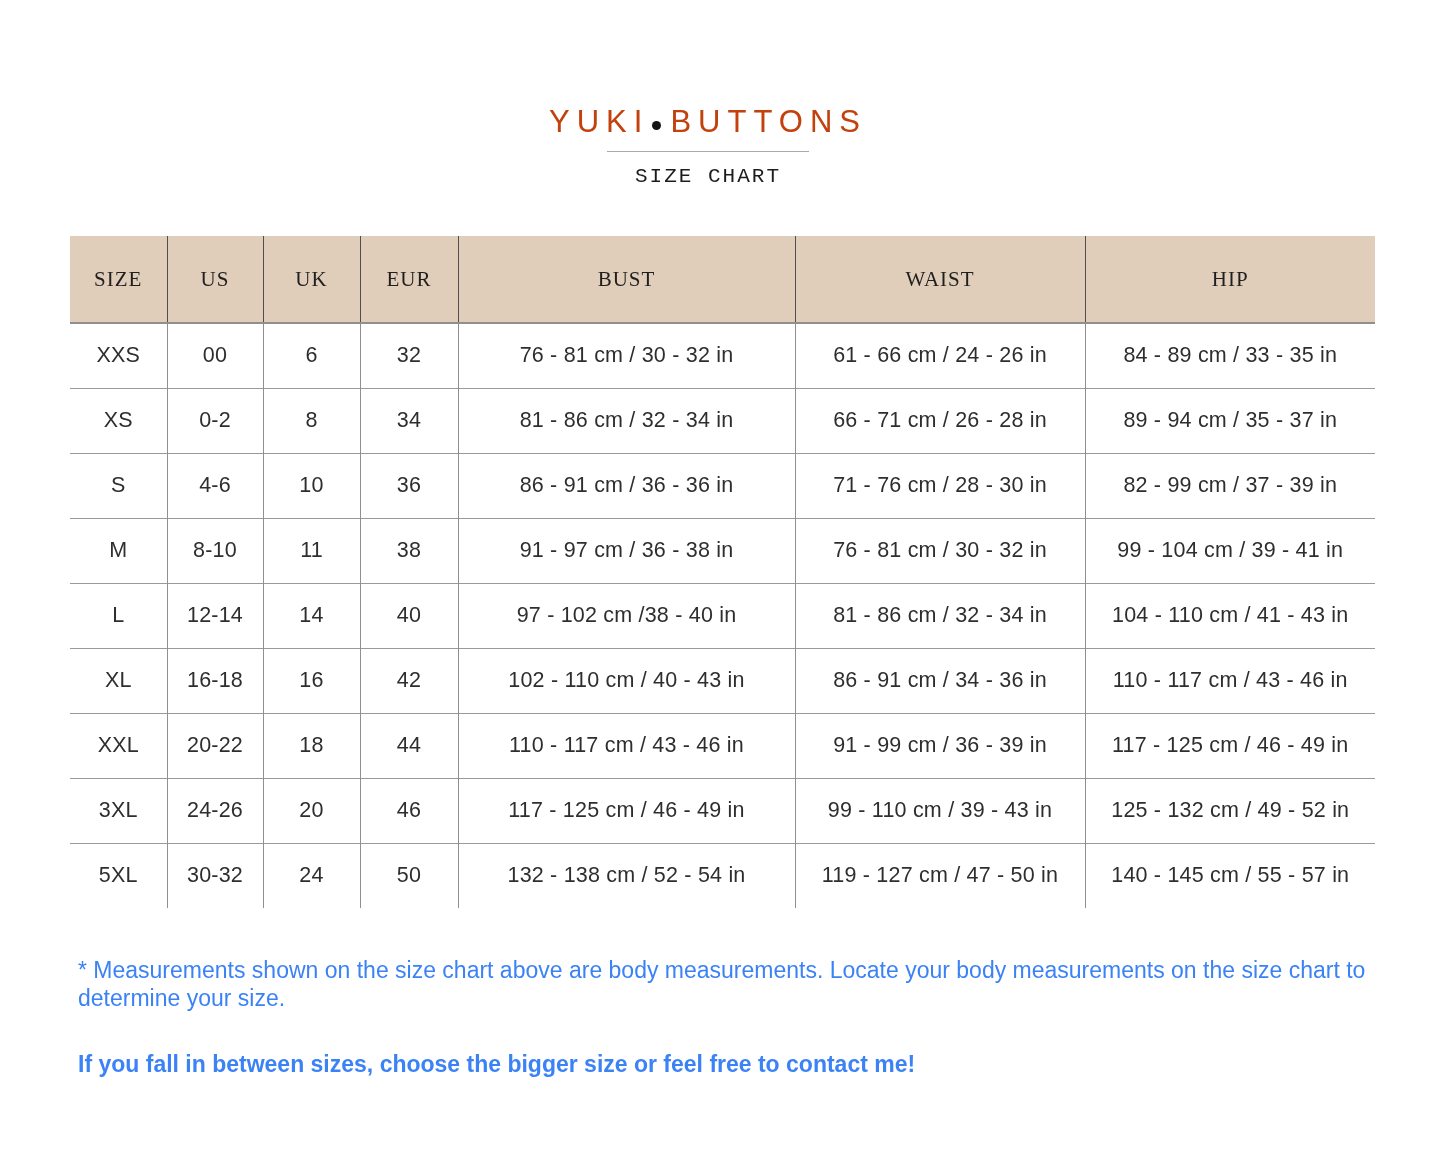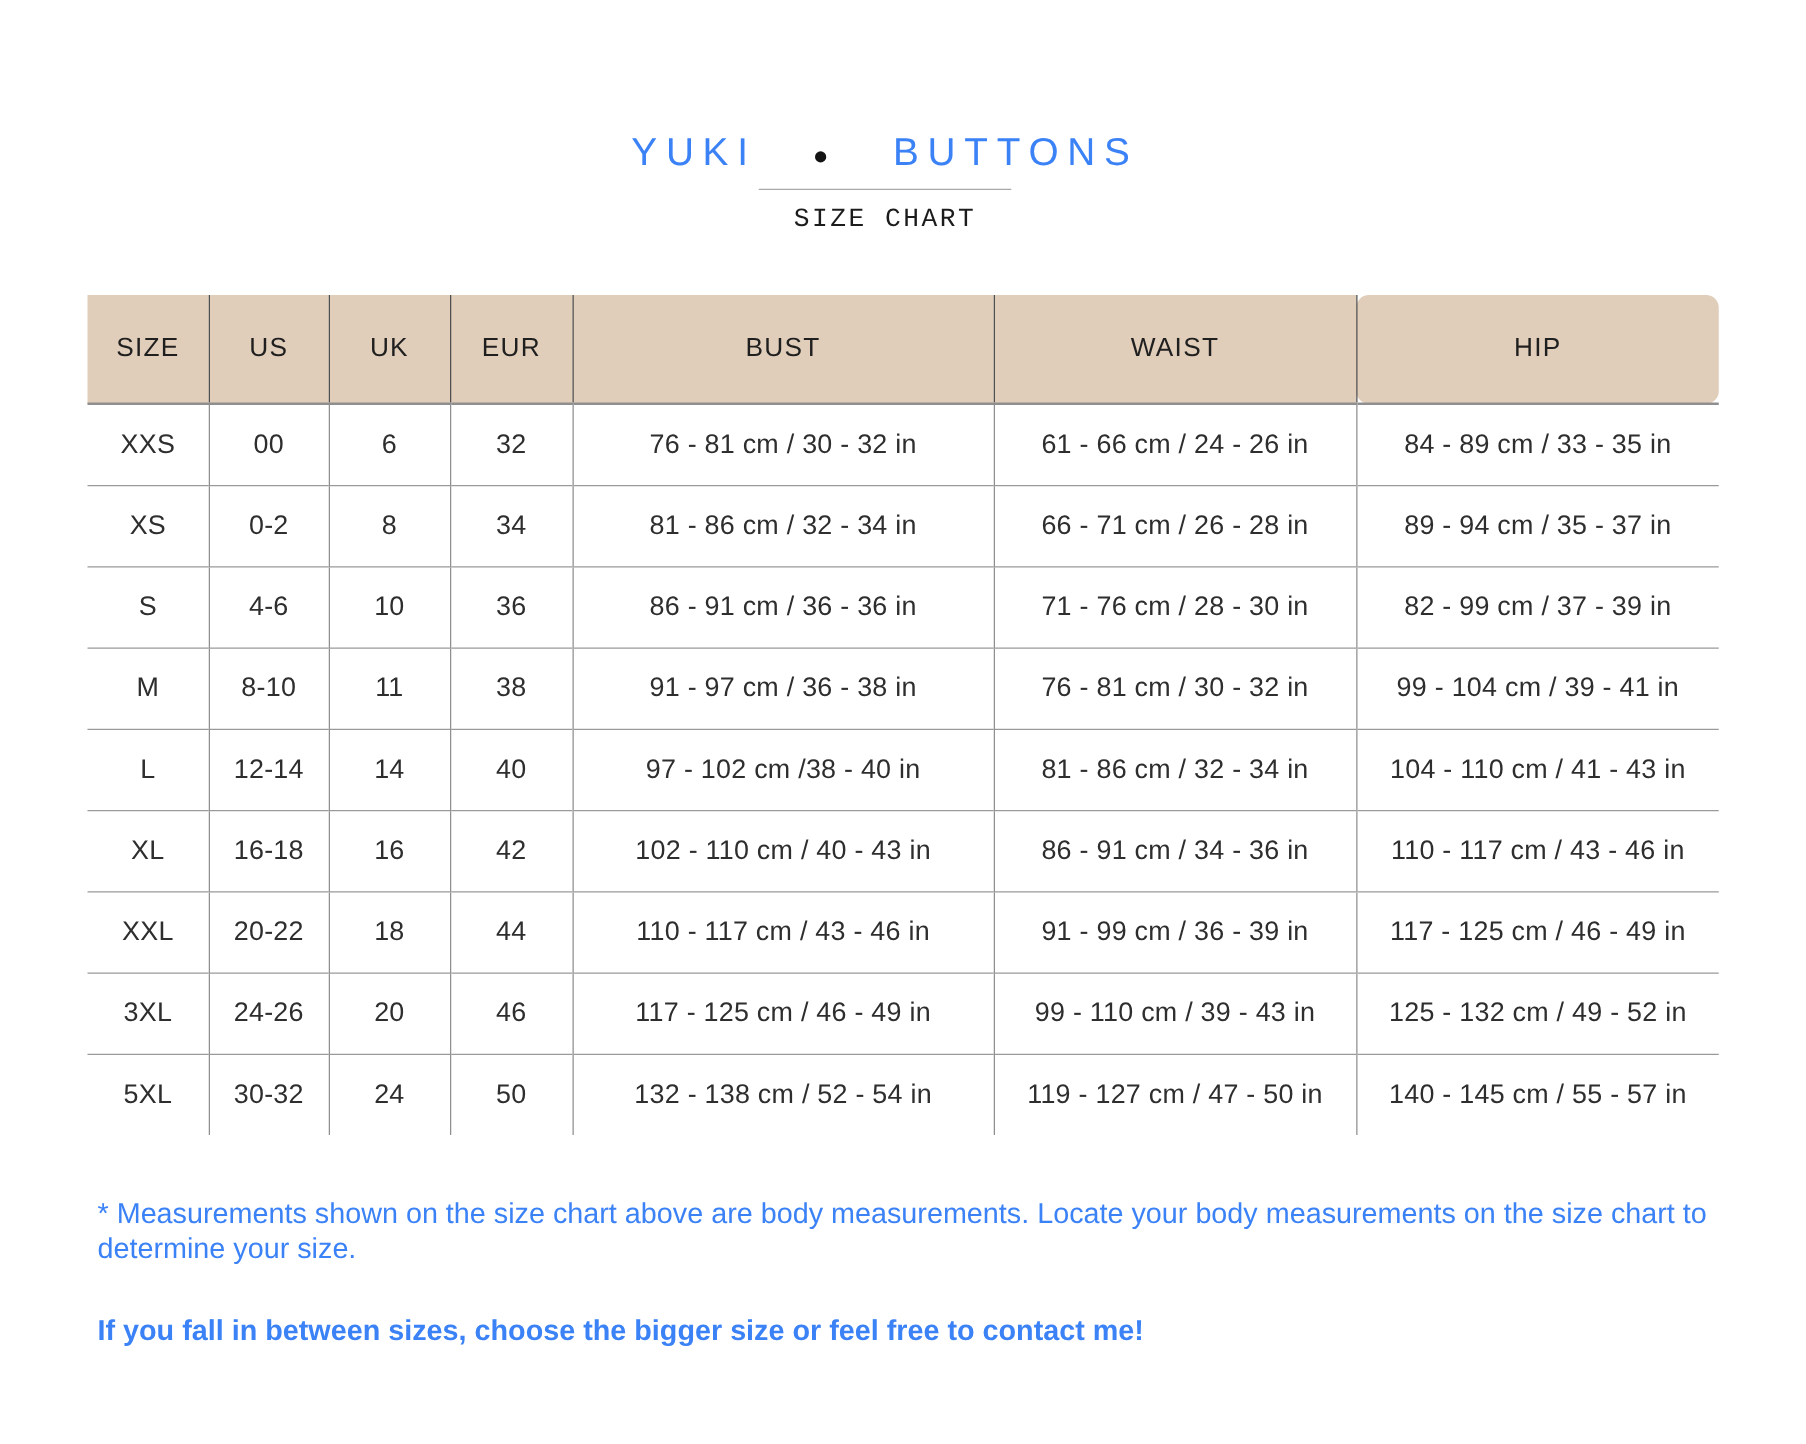--- a/index.html
+++ b/index.html
@@ -8,36 +8,36 @@
     --grid-dark:#4f4f4f;
     --ink:#232323;
   }
   *{box-sizing:border-box;margin:0;padding:0;}
   html,body{width:1445px;height:1155px;background:#ffffff;overflow:hidden;}
   body{font-family:"Liberation Sans",sans-serif;color:var(--ink);}
 
   
   .header-wrap{width:1416px;margin-top:104px;text-align:center;}
   .brand-line{display:inline-flex;align-items:baseline;justify-content:center;
-    font-size:31px;letter-spacing:7px;color:#3b82f6;font-weight:400;gap:44px;}
+    font-size:31px;letter-spacing:7px;color:#c2410c;font-weight:400;}
   .brand-dot{display:inline-block;width:9px;height:9px;border-radius:50%;
     background:#141414;margin:0 9px 0 3px;transform:translateY(-2px);}
   .brand-rule{width:202px;height:0;border-bottom:1px solid #a9a9a9;margin:11px auto 13px auto;}
   .brand-subtitle{font-size:21px;letter-spacing:2px;color:#1c1c1c;font-weight:400;font-family:Liberation Mono, monospace;}
 
   
   table.size-table{border-collapse:collapse;table-layout:fixed;
     width:1305px;margin:48px 0 0 70px;}
   .size-table th{
     height:87px;background:var(--header-bg);
     font-size:21px;font-weight:400;letter-spacing:1px;color:#1f1f1f;
     border-right:1px solid var(--grid-dark);
     border-bottom:2px solid var(--grid);
-    text-align:center;vertical-align:middle;}
-  .size-table th:last-child{border-right:none;border-radius:10px;}
+    text-align:center;vertical-align:middle;font-family:Liberation Serif, serif;}
+  .size-table th:last-child{border-right:none;}
   .size-table td{
     height:65px;font-size:21.5px;font-weight:400;color:#2e2e2e;
     border-right:1px solid var(--grid);
     text-align:center;vertical-align:middle;letter-spacing:0.2px;}
   .size-table td:last-child{border-right:none;}
   .size-table tbody tr + tr td{border-top:1px solid #9a9a9a;}
 
   
   .notes{margin:48px 70px 0 78px;font-size:23px;line-height:1.22;color:#3b82f6;}
   .notes p + p{margin-top:38px;font-weight:bold;}

